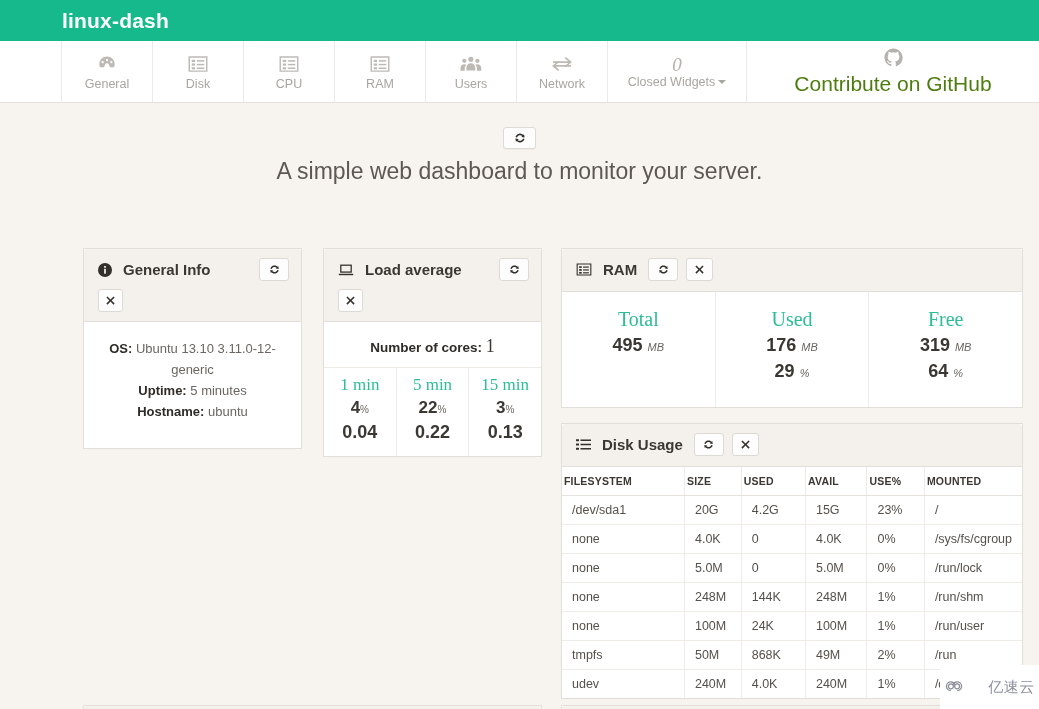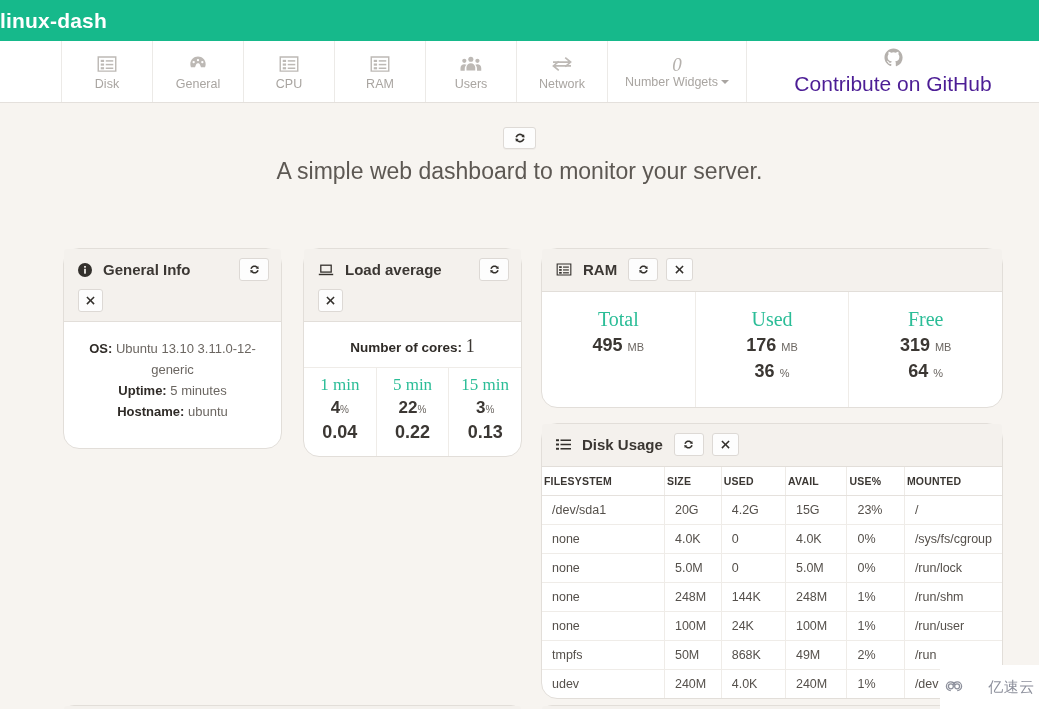--- a/index.html
+++ b/index.html
@@ -23,20 +23,21 @@
     height: 41px;
     background: #16b98b;
     display: flex;
     align-items: center;
   }
   .brandbar .brand {
     color: #ffffff;
     font-size: 21px;
     font-weight: bold;
     letter-spacing: .2px;
+    padding-left: 62px;
   }
 
   
   .navbar {
     height: 62px;
     background: #ffffff;
     border-bottom: 1px solid #e4e0dc;
     display: flex;
     align-items: stretch;
   }
@@ -85,21 +86,21 @@
     flex: 1;
     display: flex;
     flex-direction: column;
     align-items: center;
     justify-content: center;
     cursor: pointer;
   }
   .github .gh-ico { margin-bottom: 1px; }
   .github .gh-lbl {
     font-size: 21px;
-    color: #4c1d95;
+    color: #4d7c0f;
   }
 
   
   .intro {
     text-align: center;
     padding-top: 24px;
   }
   .btn-refresh {
     display: inline-flex;
     align-items: center;
@@ -120,21 +121,22 @@
 
   
   .grid {
     position: relative;
     margin-top: 14px;
   }
   .panel {
     position: absolute;
     background: #ffffff;
     border: 1px solid #e2ded9;
-    border-radius: 16px;
+    border-radius: 0;
+    margin-left: 20px;
   }
   .panel-head {
     background: #f4f1ed;
     border-bottom: 1px solid #e2ded9;
     border-radius: 3px 3px 0 0;
     padding: 9px 12px 9px 14px;
   }
   .panel-head-row {
     display: flex;
     align-items: center;
@@ -244,20 +246,21 @@
   .ramcol .rval {
     font-size: 18px;
     font-weight: bold;
     color: #3b3733;
     line-height: 24px;
   }
   .ramcol .rval small {
     font-size: 11px;
     font-weight: normal;
     color: #6b6661;
+    font-style: italic;
   }
 
   
   table.dt {
     width: 100%;
     border-collapse: collapse;
     font-size: 12.5px;
   }
   table.dt th {
     text-align: left;
@@ -301,47 +304,47 @@
 <body>
 
 <div id="page">
 
   <div class="brandbar">
     <div class="brand">linux-dash</div>
   </div>
 
   <div class="navbar">
     <div class="nav-spacer"></div>
+
+    <div class="nav-item">
+      <span class="nav-ico">
+        <svg width="20" height="20" viewBox="0 0 24 24">
+            <path d="M12 3C6.9 3 2.8 7.1 2.8 12.2c0 1.3.3 2.6.8 3.8h16.8c.5-1.2.8-2.5.8-3.8C21.2 7.1 17.1 3 12 3zm-5.2 5.3a1.4 1.4 0 1 1 0 2.8 1.4 1.4 0 0 1 0-2.8zm10.4 0a1.4 1.4 0 1 1 0 2.8 1.4 1.4 0 0 1 0-2.8zM12 5.9a1.4 1.4 0 1 1 0 2.8 1.4 1.4 0 0 1 0-2.8zm0 5.1c1 0 1.9.6 2.3 1.5l1.3 3.5H8.4l1.3-3.5A2.5 2.5 0 0 1 12 11z"></path>
+          </svg>
+      </span>
+      <span class="nav-lbl">General</span>
+    </div>
 
     <div class="nav-item">
       <span class="nav-ico">
         <svg width="20" height="18" viewBox="0 0 24 20">
             <path d="M1.5 1.5h21v17h-21z" fill="none" stroke="#bdb9b5" stroke-width="1.7"></path>
             <rect x="4.5" y="5" width="4" height="2.6"></rect>
             <rect x="10.5" y="5.4" width="9" height="1.8"></rect>
             <rect x="4.5" y="9.4" width="4" height="2.6"></rect>
             <rect x="10.5" y="9.8" width="9" height="1.8"></rect>
             <rect x="4.5" y="13.8" width="4" height="2.6"></rect>
             <rect x="10.5" y="14.2" width="9" height="1.8"></rect>
           </svg>
       </span>
       <span class="nav-lbl">Disk</span>
     </div>
 
     <div class="nav-item">
       <span class="nav-ico">
-        <svg width="20" height="20" viewBox="0 0 24 24">
-            <path d="M12 3C6.9 3 2.8 7.1 2.8 12.2c0 1.3.3 2.6.8 3.8h16.8c.5-1.2.8-2.5.8-3.8C21.2 7.1 17.1 3 12 3zm-5.2 5.3a1.4 1.4 0 1 1 0 2.8 1.4 1.4 0 0 1 0-2.8zm10.4 0a1.4 1.4 0 1 1 0 2.8 1.4 1.4 0 0 1 0-2.8zM12 5.9a1.4 1.4 0 1 1 0 2.8 1.4 1.4 0 0 1 0-2.8zm0 5.1c1 0 1.9.6 2.3 1.5l1.3 3.5H8.4l1.3-3.5A2.5 2.5 0 0 1 12 11z"></path>
-          </svg>
-      </span>
-      <span class="nav-lbl">General</span>
-    </div>
-
-    <div class="nav-item">
-      <span class="nav-ico">
         <svg width="20" height="18" viewBox="0 0 24 20">
             <path d="M1.5 1.5h21v17h-21z" fill="none" stroke="#bdb9b5" stroke-width="1.7"></path>
             <rect x="4.5" y="5" width="4" height="2.6"></rect>
             <rect x="10.5" y="5.4" width="9" height="1.8"></rect>
             <rect x="4.5" y="9.4" width="4" height="2.6"></rect>
             <rect x="10.5" y="9.8" width="9" height="1.8"></rect>
             <rect x="4.5" y="13.8" width="4" height="2.6"></rect>
             <rect x="10.5" y="14.2" width="9" height="1.8"></rect>
           </svg>
       </span>
@@ -382,21 +385,21 @@
         <svg width="22" height="18" viewBox="0 0 24 20">
             <path d="M2 7h17l-4-3.4 1.2-1.3L23 7.9l-6.8 5.6-1.2-1.3L19 9H2z"></path>
             <path d="M22 13H5l4 3.4-1.2 1.3L1 12.1l6.8-5.6L9 7.8 5 11h17z"></path>
           </svg>
       </span>
       <span class="nav-lbl">Network</span>
     </div>
 
     <div class="nav-item wide">
       <span class="nav-zero">0</span>
-      <span class="nav-lbl"><span>Number Widgets</span><span class="caret"></span></span>
+      <span class="nav-lbl"><span>Closed Widgets</span><span class="caret"></span></span>
     </div>
 
     <div class="github">
       <span class="gh-ico">
         <svg width="19" height="19" viewBox="0 0 24 24" fill="#b5b1ad">
             <path d="M12 .5C5.7.5.6 5.6.6 11.9c0 5 3.3 9.3 7.8 10.8.6.1.8-.2.8-.6v-2c-3.2.7-3.9-1.5-3.9-1.5-.5-1.3-1.3-1.7-1.3-1.7-1-.7.1-.7.1-.7 1.1.1 1.7 1.2 1.7 1.2 1 1.8 2.7 1.2 3.4.9.1-.7.4-1.2.7-1.5-2.6-.3-5.3-1.3-5.3-5.8 0-1.3.5-2.3 1.2-3.2-.1-.3-.5-1.5.1-3.1 0 0 1-.3 3.2 1.2a11 11 0 0 1 5.8 0c2.2-1.5 3.2-1.2 3.2-1.2.6 1.6.2 2.8.1 3.1.8.9 1.2 1.9 1.2 3.2 0 4.5-2.7 5.5-5.3 5.8.4.4.8 1.1.8 2.2v3.3c0 .4.2.7.8.6a11.4 11.4 0 0 0 7.8-10.8C23.4 5.6 18.3.5 12 .5z"></path>
           </svg>
       </span>
       <span class="gh-lbl">Contribute on GitHub</span>
     </div>
@@ -525,21 +528,21 @@
       </div>
       <div class="panel-body">
         <div class="ramcols">
           <div class="ramcol">
             <div class="rlbl">Total</div>
             <div class="rval"><span>495</span> <small>MB</small></div>
           </div>
           <div class="ramcol">
             <div class="rlbl">Used</div>
             <div class="rval"><span>176</span> <small>MB</small></div>
-            <div class="rval"><span>36</span> <small>%</small></div>
+            <div class="rval"><span>29</span> <small>%</small></div>
           </div>
           <div class="ramcol">
             <div class="rlbl">Free</div>
             <div class="rval"><span>319</span> <small>MB</small></div>
             <div class="rval"><span>64</span> <small>%</small></div>
           </div>
         </div>
       </div>
     </div>
 

